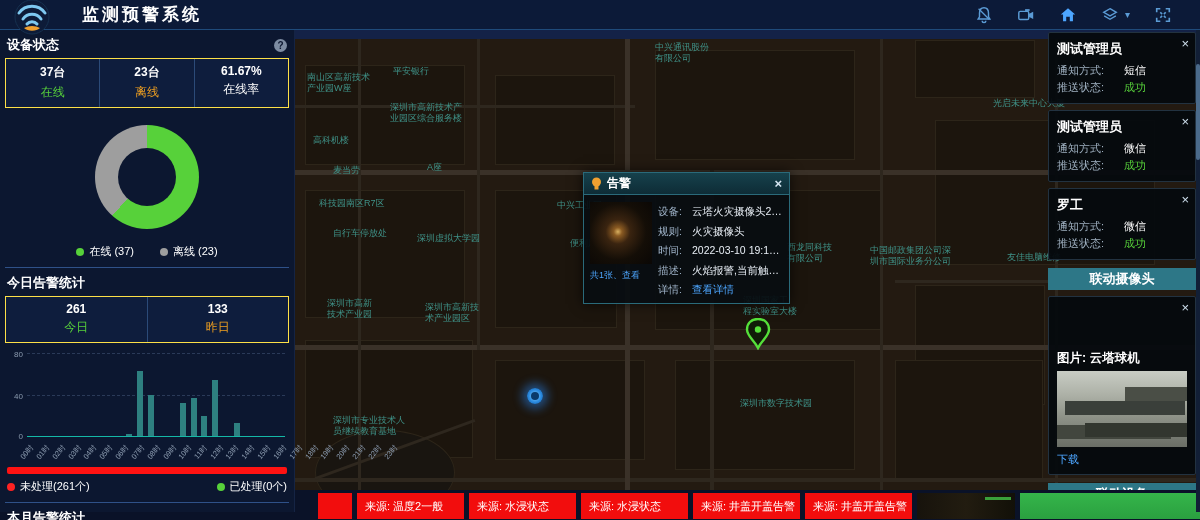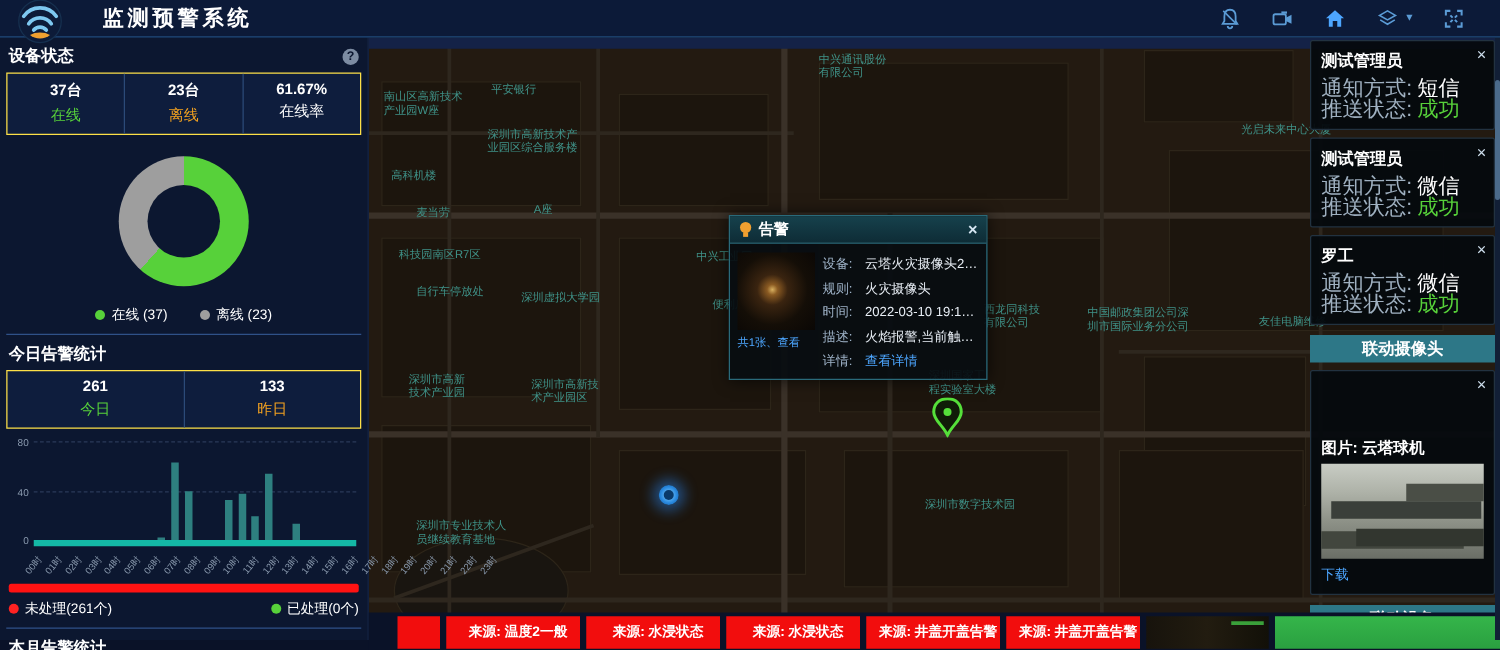--- a/index.html
+++ b/index.html
@@ -36,21 +36,21 @@
   .legend { display:flex; justify-content:center; gap:26px; font-size:11px; margin:6px 0 8px 0; }
   .legend-item { display:flex; align-items:center; gap:5px; }
   .dot { width:8px; height:8px; border-radius:50%; }
   .dot-green { background:#57d13a; } .dot-gray { background:#9e9e9e; }
   .dot-red { background:#ff2222; }
 
   .divided { border-top:1px solid #2f5188; margin-top:2px; }
 
   
   .chart-area { position:relative; margin:10px 4px 0 22px; height:84px;
-    border-bottom:5px solid #14b8a6; }
+    border-bottom:1px solid #14b8a6; }
   .gridline { position:absolute; left:0; right:0; border-top:1px dashed #2a3a58; }
   .ytick { position:absolute; left:-20px; width:16px; text-align:right; font-size:8px;
     color:#8a9aae; transform:translateY(-4px); }
   .bars { position:absolute; inset:0; display:flex; align-items:flex-end; }
   .bar-slot { flex:1; display:flex; justify-content:center; align-items:flex-end; height:100%; }
   .bar { width:58%; background:#2e8080; }
   .bar-labels { display:flex; margin:2px 4px 0 22px; height:24px; }
   .bar-label { flex:1; font-size:7.5px; color:#8a9aae; transform:rotate(-50deg) translate(-6px,2px);
     white-space:nowrap; text-align:center; }
 
@@ -89,41 +89,41 @@
   .popup-row .plbl { width:34px; flex:none; color:#9fb3c8; }
   .popup-row .pval { color:#e8eef5; overflow:hidden; text-overflow:ellipsis; }
   .popup-row .plink { color:#4da6ff; cursor:pointer; }
 
   
   .right-panel { position:absolute; left:1048px; top:32px; width:148px; bottom:0; z-index:12; }
   .card { position:relative; background:rgba(5,9,14,.95); border:1px solid #223240; border-radius:2px;
     padding:5px 8px 7px 8px; margin-bottom:6px; }
   .card-close { position:absolute; top:3px; right:6px; color:#cfe0ee; font-size:13px; cursor:pointer; }
   .card-title { font-size:13px; font-weight:bold; margin:2px 0 4px 0; }
-  .card-row { font-size:17px; line-height:17px; display:flex; gap:4px; white-space:nowrap; }
+  .card-row { font-size:11px; line-height:17px; display:flex; gap:20px; white-space:nowrap; }
   .lbl { color:#9fb0c0; } .val { color:#fff; } .ok { color:#57d13a; }
   .section-bar { background:#2d7787; text-align:center; font-size:13px; font-weight:bold;
     height:22px; line-height:22px; margin:8px 0 6px 0; cursor:pointer; }
   .cam-photo { margin-top:4px; height:76px; background:
       linear-gradient(180deg, #c8ccc4 0%, #aeb2a8 30%, #8e9288 60%, #6a6e66 100%);
     position:relative; overflow:hidden; }
   .cam-photo::before { content:""; position:absolute; left:8px; top:30px; width:120px; height:14px;
     background:#3a3f3a; box-shadow:20px 22px 0 #32362f, -14px 24px 0 #42463e, 60px -14px 0 #4a4e46; }
   .dl-link { font-size:11px; color:#4da6ff; margin-top:5px; display:inline-block; cursor:pointer; }
   .mono { letter-spacing:0; }
 
   .scroll-track { position:absolute; right:0; top:30px; width:4px; bottom:0; background:#121f36; z-index:15; }
   .scroll-thumb { position:absolute; right:0; top:34px; width:4px; height:96px; background:#4a6a8a; border-radius:2px; }
 
   
   .bottom-strip { position:absolute; left:295px; right:0; top:490px; height:30px; background:#0a1228;
     z-index:14; display:flex; align-items:flex-start; padding:3px 0 0 23px; }
   .alert-box { flex:none; width:107px; height:26px; background:#f20d0d; margin-right:5px;
-    font-size:11px; font-weight:bold; line-height:26px; padding-left:8px; white-space:nowrap;
-    overflow:hidden; color:#fff;text-align:center; }
+    font-size:11px; font-weight:normal; line-height:26px; padding-left:8px; white-space:nowrap;
+    overflow:hidden; color:#fff; }
   .alert-stub { width:34px; padding-left:0; }
   .video-dark { flex:none; width:98px; height:26px; margin-right:5px;
     background:linear-gradient(90deg,#17130c 0%, #221c10 50%, #121008 100%); position:relative; }
   .video-dark::after { content:""; position:absolute; right:4px; top:4px; width:26px; height:3px; background:#3aa03a; }
   .video-green { flex:1; height:26px; background:linear-gradient(180deg,#35b54a,#2aa040); }
 </style>
 </head>
 <body>
 
 <div class="app">

